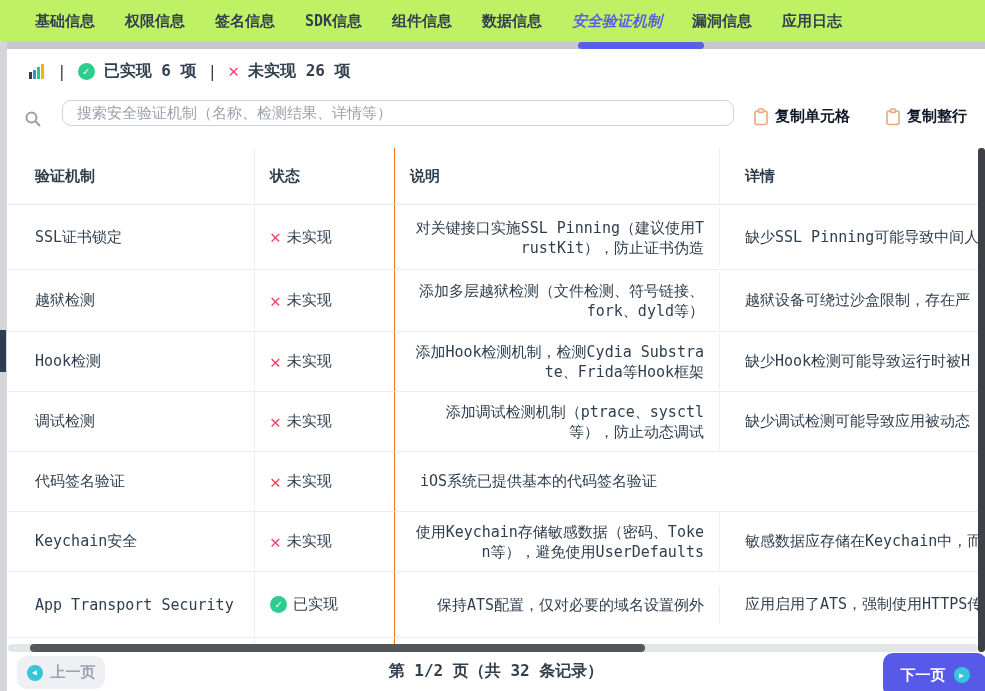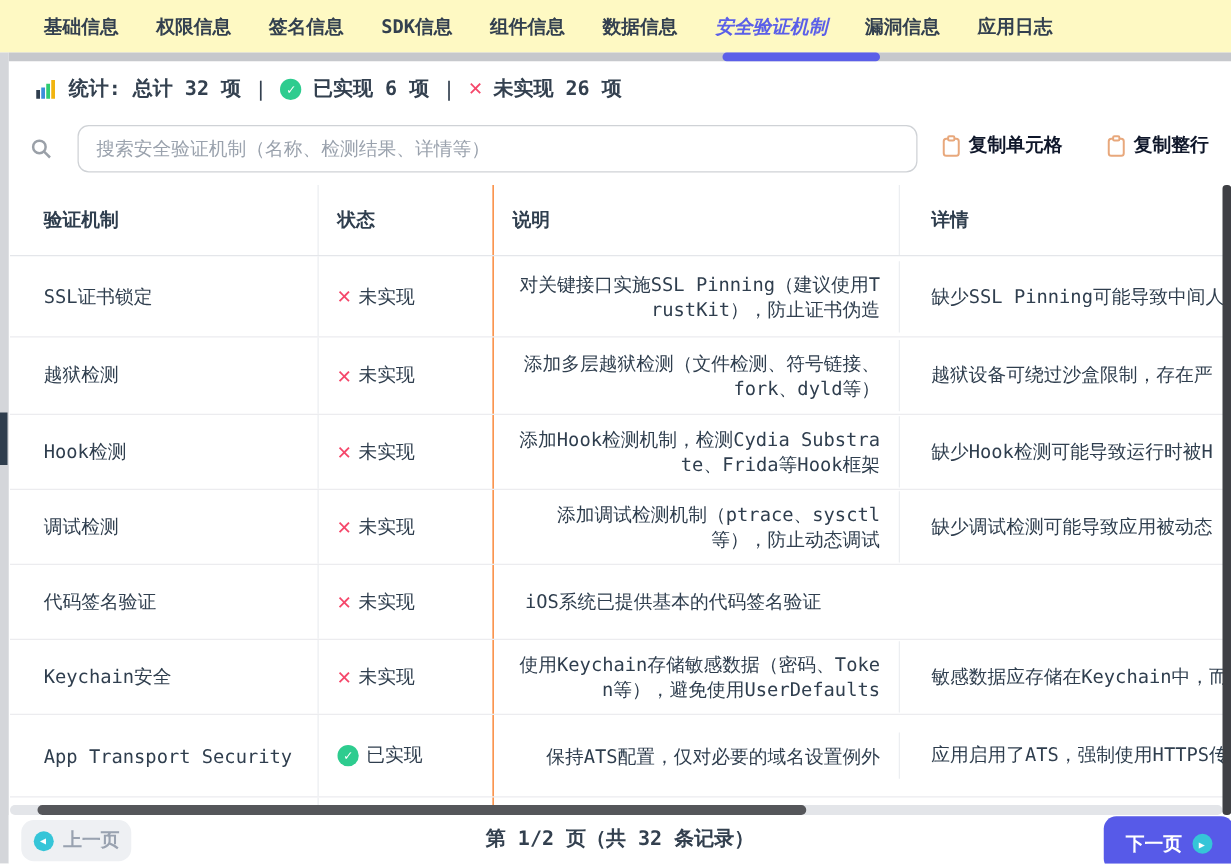--- a/index.html
+++ b/index.html
@@ -1,40 +1,40 @@
 <!DOCTYPE html>
 <html><head>
 <meta charset="utf-8">
 <style>
   * { margin:0; padding:0; box-sizing:border-box; }
   html,body { width:985px; height:691px; overflow:hidden; }
   body { font-family:"DejaVu Sans Mono","DejaVu Sans",monospace; background:#fff; color:#2f3e4e; }
   .stage { position:relative; width:985px; height:691px; background:#fff; overflow:hidden; }
 
   
-  .tabbar { position:absolute; top:0; left:0; right:0; height:42px; display:flex; align-items:center; gap:30px; padding-left:35px; background:#fef9c3; }
+  .tabbar { position:absolute; top:0; left:0; right:0; height:42px; display:flex; align-items:center; gap:30px; padding-left:35px; background:#bef264; }
   .tab { font-size:15px; font-weight:600; color:#33404f; white-space:nowrap; cursor:pointer; }
   .tab.active { color:#5b5fe8;font-style:italic; }
   .tab-track { position:absolute; top:42px; left:7px; right:0; height:7px; background:#c6c8cc; }
   .tab-thumb { position:absolute; top:42px; left:578px; width:126px; height:7px; background:#5b5fe8; border-radius:4px; }
 
   
   .left-track { position:absolute; left:0; top:42px; bottom:0; width:7px; background:#d4d6da; }
   .left-thumb { position:absolute; left:0; top:330px; width:6px; height:42px; background:#2f3e4e; }
 
   
   .stats { position:absolute; top:56px; left:28px; height:30px; display:flex; align-items:center; gap:9px; font-size:16px; font-weight:600; color:#33404f; }
   .stats .divider { color:#33404f; font-weight:400; padding:0 2px; }
   .icon-check { display:inline-flex; width:17px; height:17px; border-radius:50%; background:#2ecc8f; color:#fff; font-size:11px; align-items:center; justify-content:center; font-weight:700; }
   .icon-x { color:#f5476a; font-size:18px; font-weight:700; line-height:1; }
 
   
   .searchrow { position:absolute; top:98px; left:0; right:0; height:48px; }
   .search-icon { position:absolute; left:24px; top:12px; }
-  .search-input { position:absolute; left:62px; top:2px; width:672px; height:38px; border:1px solid #cfd2d6; border-radius:9px; font-size:15px; padding:0 14px; color:#33404f; font-family:inherit; background:#fff; }
+  .search-input { position:absolute; left:62px; top:2px; width:672px; height:26px; border:1px solid #cfd2d6; border-radius:9px; font-size:15px; padding:0 14px; color:#33404f; font-family:inherit; background:#fff; }
   .search-input::placeholder { color:#9aa2ad; }
   .copy-btn { position:absolute; top:9px; display:flex; align-items:center; gap:6px; font-size:15px; font-weight:600; color:#0f172a; cursor:pointer; background:none; border:none; font-family:inherit; }
   .copy-cell { left:753px; }
   .copy-row { left:885px; }
 
   
   .table { position:absolute; top:148px; left:8px; right:0; height:504px; overflow:hidden; background:#fff; }
   .thead, .row { display:grid; grid-template-columns:247px 140px 325px 1fr; }
   .thead { height:57px; border-bottom:1px solid #e4e6ea; }
   .cell { padding:8px 15px; font-size:15px; color:#2f3e4e; display:flex; align-items:center;text-align:right; }
@@ -89,21 +89,20 @@
 
   <div class="stats">
     <span>
       <svg width="18" height="18" viewBox="0 0 18 18">
         <rect x="1" y="10" width="3" height="7" fill="#2f3e4e"></rect>
         <rect x="5" y="8" width="3" height="9" fill="#3a8fd9"></rect>
         <rect x="9" y="5" width="3" height="12" fill="#2ecc71"></rect>
         <rect x="13" y="2" width="3" height="15" fill="#f1b40f"></rect>
       </svg>
     </span>
-    <span>统计: 总计 32 项</span>
     <span class="divider">|</span>
     <span class="icon-check">✓</span>
     <span>已实现 6 项</span>
     <span class="divider">|</span>
     <span class="icon-x">✕</span>
     <span>未实现 26 项</span>
   </div>
 
   <div class="searchrow">
     <span class="search-icon">

